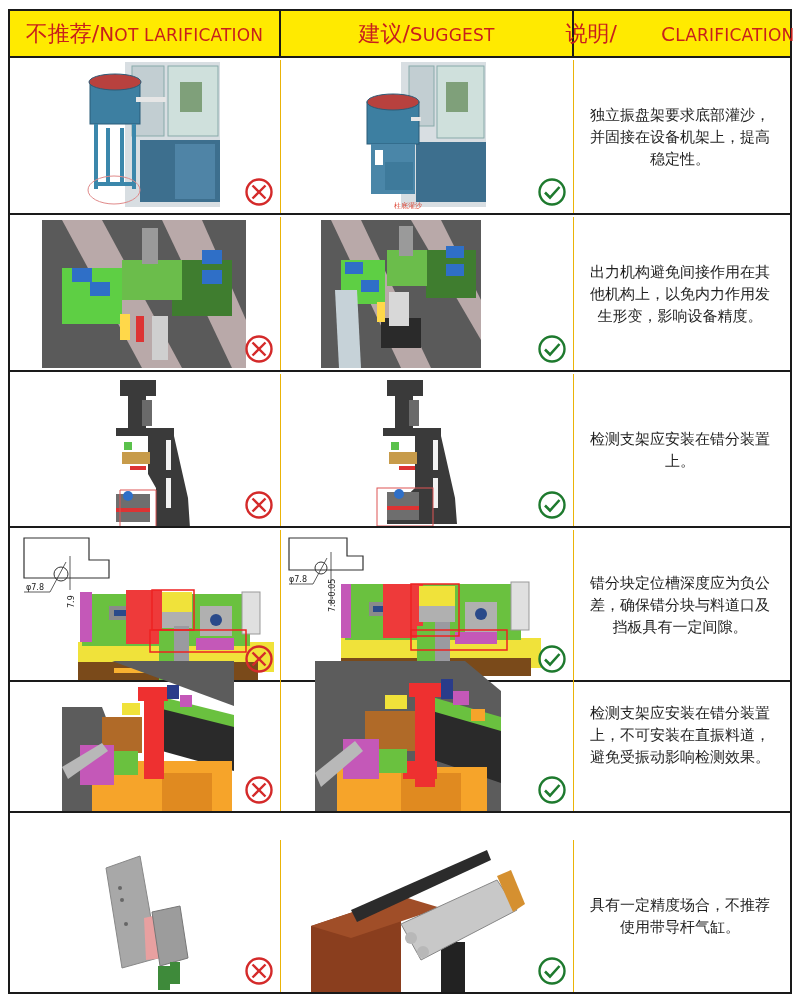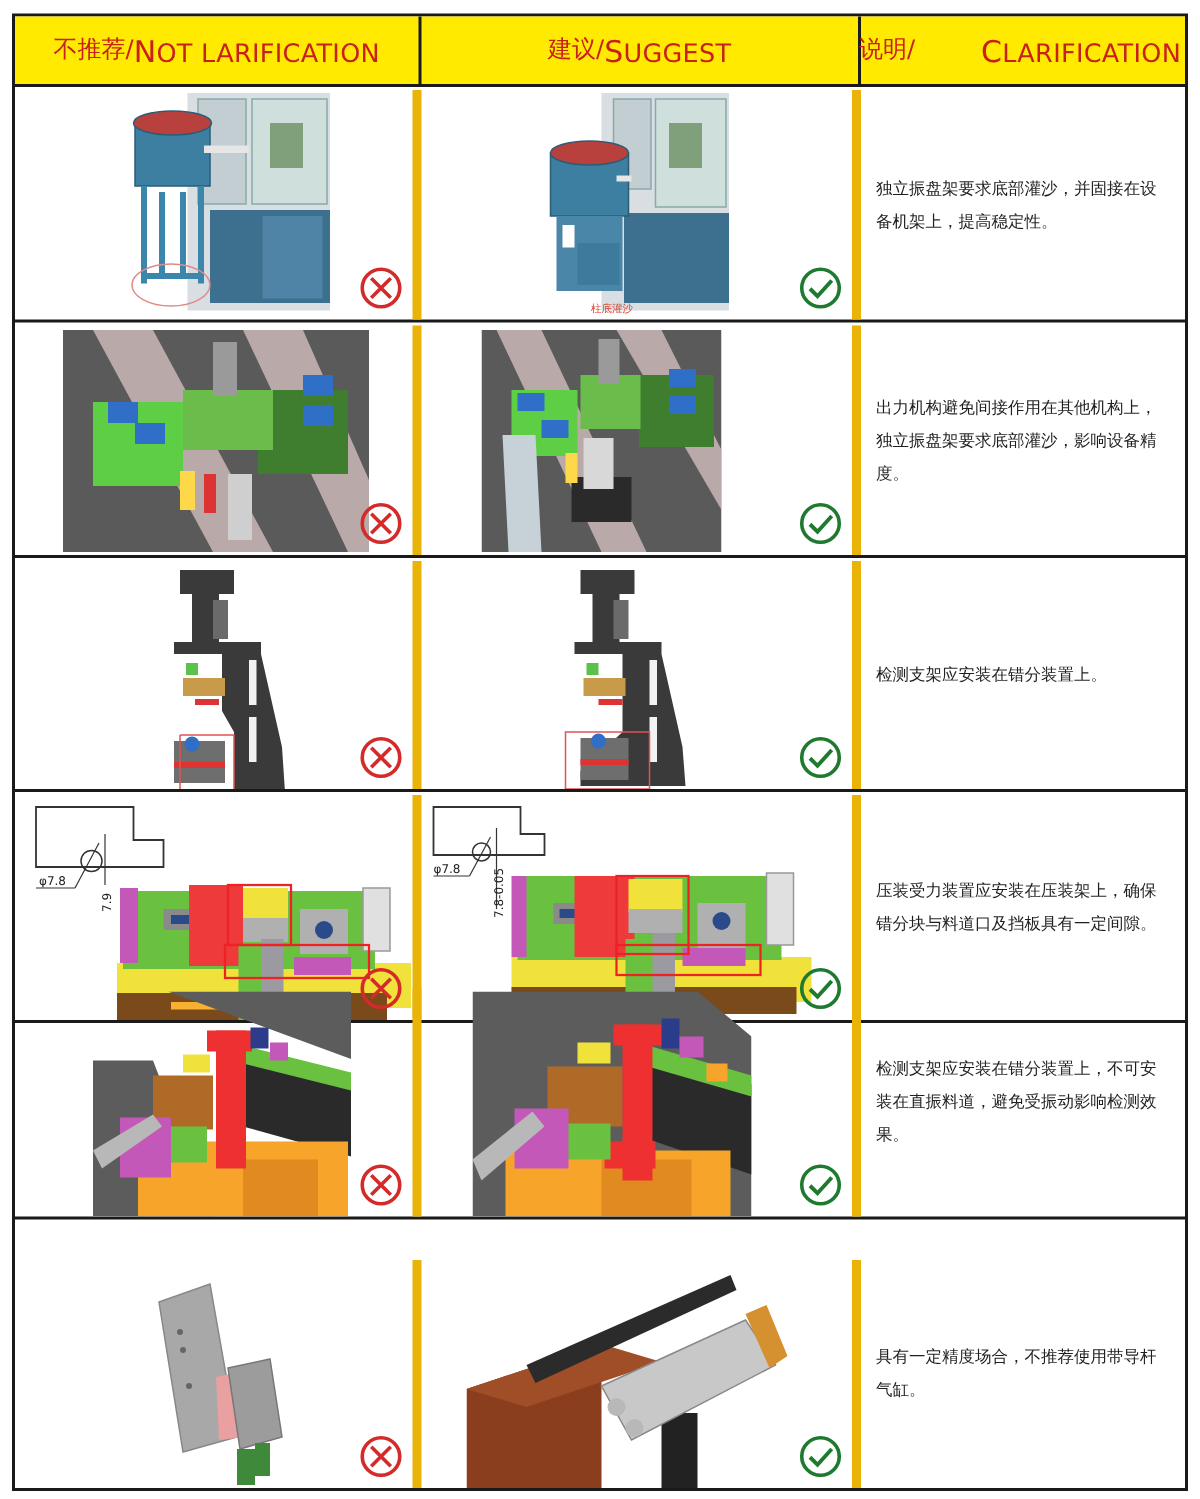--- a/index.html
+++ b/index.html
@@ -13,39 +13,39 @@
   .head-row {
     position: absolute; left: 0; top: 0; width: 780px; height: 47px;
     display: flex; background: #ffea00; border-bottom: 2px solid #1a1a1a;
   }
   .head-cell {
     height: 100%; display: flex; align-items: center; justify-content: center;
     color: #c8201c; font-size: 20px; white-space: nowrap;
     border-right: 2px solid #1a1a1a;
   }
   .head-cell:last-child { border-right: none; }
-  .head-cell .cn { font-size: 16px; }
+  .head-cell .cn { font-size: 22px; }
   .head-cell .en { font-size: 17px; letter-spacing: 0.2px; }
   .head-cell .en .cap { font-size: 20px; }
   .c1 { width: 271px; }
   .c2 { width: 293px; }
   .c3 { width: 212px; gap: 44px; }
 
   .row {
     position: absolute; left: 0; width: 780px; display: flex;
     border-bottom: 2px solid #1a1a1a;
   }
   .row:last-child { border-bottom: none; }
   .cell {
-    position: relative; height: 100%; border-right: 6px solid #eab308; overflow: hidden;
+    position: relative; height: 100%; border-right: 1px solid #eab308; overflow: hidden;
   }
   .cell:last-child { border-right: none; }
   .desc {
     display: flex; align-items: center; padding: 0 10px 0 10px;
-    font-size: 11px; line-height: 22px; color: #1f1f1f;
+    font-size: 15px; line-height: 22px; color: #1f1f1f; text-align: center;
   }
   .pic { position: absolute; }
   .verdict {
     position: absolute; right: 6px; bottom: 6px; width: 30px; height: 30px;
   }
 </style>
 </head>
 <body>
 
 <div class="table">
@@ -154,21 +154,21 @@
         <rect x="60" y="98" width="40" height="30" fill="#2a2a2a"></rect>
         <rect x="68" y="72" width="20" height="34" fill="#d8d8d8"></rect>
         <rect x="56" y="82" width="8" height="20" fill="#ffd84a"></rect>
       </svg>
       <svg class="verdict" viewBox="0 0 30 30">
           <circle cx="15" cy="15" r="12.5" fill="none" stroke="#1e7a2e" stroke-width="2.4"></circle>
           <path d="M8 15.5 L13 20.5 L22.5 10" fill="none" stroke="#1e7a2e" stroke-width="2.6"></path>
         </svg>
     </div>
     <div class="cell c3 desc">
-      <span>出力机构避免间接作用在其他机构上，独立振盘架要求底部灌沙，影响设备精度。</span>
+      <span>出力机构避免间接作用在其他机构上，以免内力作用发生形变，影响设备精度。</span>
     </div>
   </div>
 
   <div class="row" style="top:363px;height:154px;">
     <div class="cell c1">
       <svg class="pic" style="left:98px;top:4px;" width="96" height="148" viewBox="0 0 96 148">
         <rect x="12" y="2" width="36" height="16" fill="#3a3a3a"></rect>
         <rect x="20" y="18" width="18" height="40" fill="#3a3a3a"></rect>
         <rect x="34" y="22" width="10" height="26" fill="#6a6a6a"></rect>
         <polygon points="8,50 66,50 66,58 80,120 82,150 48,150 48,110 40,96 40,58 8,58" fill="#3a3a3a"></polygon>
@@ -274,21 +274,21 @@
         <rect x="150" y="88" width="15" height="60" fill="#9a9aa0"></rect>
         <rect x="126" y="50" width="48" height="52" fill="none" stroke="#e22" stroke-width="1.5"></rect>
         <rect x="126" y="96" width="96" height="20" fill="none" stroke="#e22" stroke-width="1.5"></rect>
       </svg>
       <svg class="verdict" viewBox="0 0 30 30">
           <circle cx="15" cy="15" r="12.5" fill="none" stroke="#1e7a2e" stroke-width="2.4"></circle>
           <path d="M8 15.5 L13 20.5 L22.5 10" fill="none" stroke="#1e7a2e" stroke-width="2.6"></path>
         </svg>
     </div>
     <div class="cell c3 desc">
-      <span>压装受力装置应安装在压装架上，确保错分块与料道口及挡板具有一定间隙。</span>
+      <span>错分块定位槽深度应为负公差，确保错分块与料道口及挡板具有一定间隙。</span>
     </div>
   </div>
 
   <div class="row" style="top:648px;height:154px;">
     <div class="cell c1">
       <svg class="pic" style="left:52px;top:2px;" width="172" height="150" viewBox="0 0 172 150">
         <polygon points="50,0 172,0 172,45" fill="#5c5c5c"></polygon>
         <polygon points="0,46 40,46 80,150 0,150" fill="#5c5c5c"></polygon>
         <polygon points="100,42 172,60 172,110 100,90" fill="#2a2a2a"></polygon>
         <polygon points="100,36 172,54 172,66 100,48" fill="#6ac13f"></polygon>

